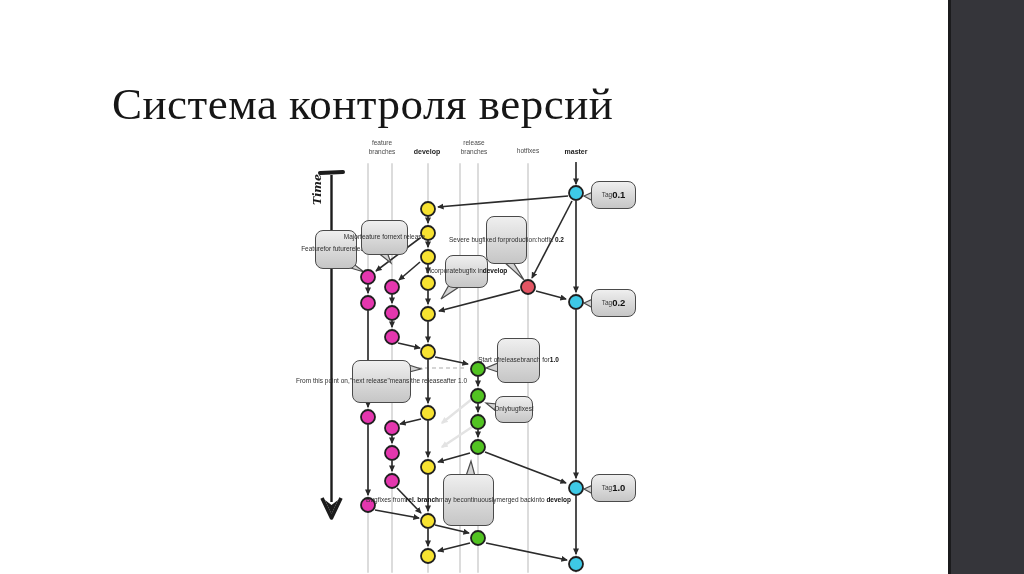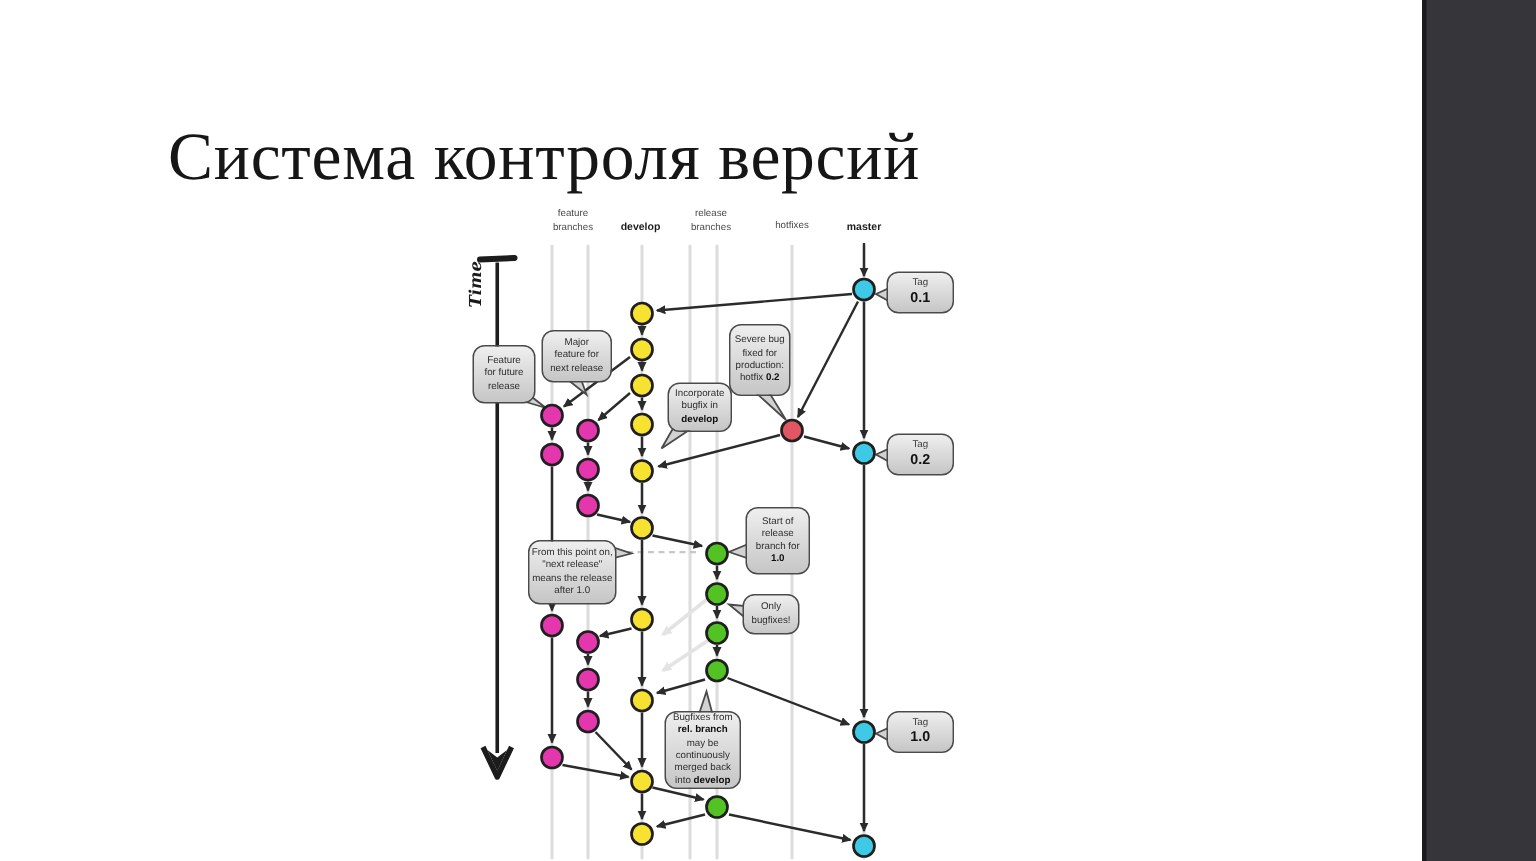--- a/index.html
+++ b/index.html
@@ -12,21 +12,21 @@
   svg.gitflow{position:absolute;left:0;top:0;z-index:1;}
   .hdr{position:absolute;transform:translateX(-50%);text-align:center;font-size:6.5px;line-height:1.35;
        color:#4a4a4a;z-index:2;white-space:nowrap;}
   .hdr.bold{font-weight:bold;color:#1d1d1d;font-size:7px;}
   .time-label{position:absolute;left:297px;top:183px;width:40px;text-align:center;
               transform:rotate(-90deg);font-family:"DejaVu Serif","Liberation Serif",serif;
               font-style:italic;font-weight:bold;font-size:11px;color:#1a1a1a;z-index:2;}
   .bubble{position:absolute;z-index:2;box-sizing:border-box;
           background:linear-gradient(180deg,#efefef 0%,#dcdcdc 45%,#c6c6c6 100%);
           border:1.5px solid #4a4a4a;border-radius:8px;
-          display:flex;flex-direction:column;align-items:center;justify-content:center;
+          display:flex;flex-direction:row;align-items:center;justify-content:center;
           text-align:center;font-size:6.5px;line-height:1.28;color:#2e2e2e;padding:2px 1px;}
   .bubble .bl{white-space:nowrap;}
   .bubble b{color:#0f0f0f;}
   .bubble.tag .tag-label{font-size:6.5px;color:#3a3a3a;}
   .bubble.tag .tag-value{font-size:9.5px;font-weight:bold;color:#111;line-height:1.15;}
 </style>
 </head>
 <body>
 
 <div class="slide">

